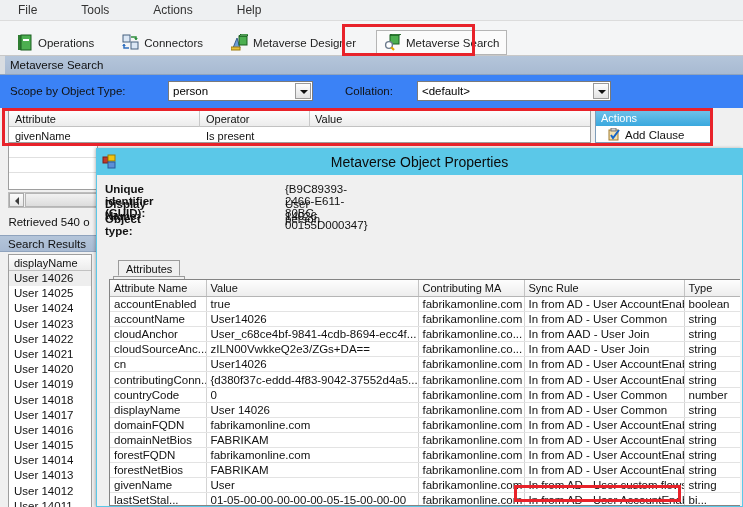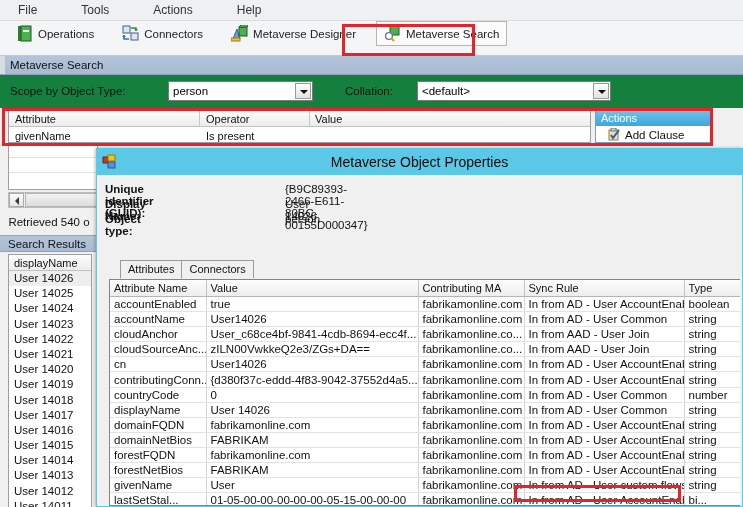--- a/index.html
+++ b/index.html
@@ -42,21 +42,21 @@
     cursor: default;
   }
 
   
   .toolbar {
     position: absolute;
     left: 0; top: 21px; width: 743px; height: 35px;
     background: #f4f5f6;
     border-bottom: 1px solid #c8c8c8;
     display: flex;
-    align-items: flex-start;
+    align-items: flex-end;
     padding-left: 8px;
     box-sizing: border-box;
   }
   .tb-btn {
     display: flex;
     align-items: center;
     gap: 5px;
     padding: 3px 7px;
     font-size: 11.5px;
     color: #222;
@@ -99,21 +99,21 @@
   .sectionbar::before{
     content:"";
     position:absolute; left:0; top:0; width:5px; height:100%;
     background:#d9dde1;
   }
 
   
   .scoperow {
     position: absolute;
     left: 0; top: 75px; width: 743px; height: 33px;
-    background: #15803d;
+    background: #3b82f6;
   }
   .scoperow .lab {
     position: absolute;
     font-size: 11.5px;
     color: #111;
     top: 10px;
   }
   .combo {
     position: absolute;
     top: 6px;
@@ -338,24 +338,25 @@
     position: absolute;
     left: 8px; top: 8px;
     font-size: 11.5px;
   }
   .info .r { position: relative; height: 15px; }
   .info .k { position: absolute; left: 0; top: 0; font-weight: bold; color: #111; }
   .info .v { position: absolute; left: 180px; top: 0; color: #111; font-weight: normal; }
 
   .tabs {
     position: absolute;
-    left: 23px; top: 85px;
+    left: 16px; top: 85px;
     height: 19px;
     display: flex;
-    align-items: flex-start;
+    align-items: center;
+    flex-direction: column;
   }
   .tab {
     height: 18px;
     padding: 2px 7px 0 7px;
     font-size: 11px;
     background: #f0f0f0;
     border: 1px solid #9b9b9b;
     border-bottom: none;
     box-sizing: border-box;
     color: #111;

